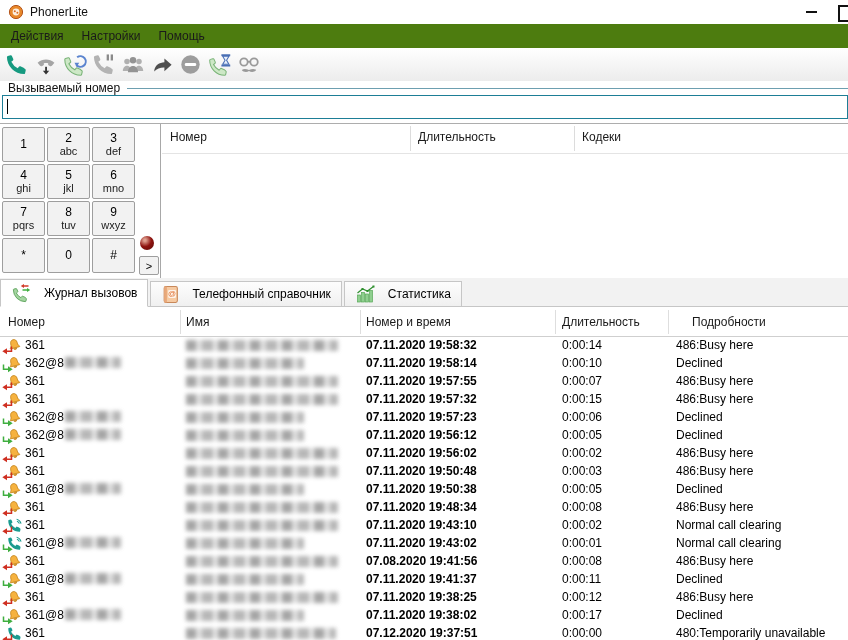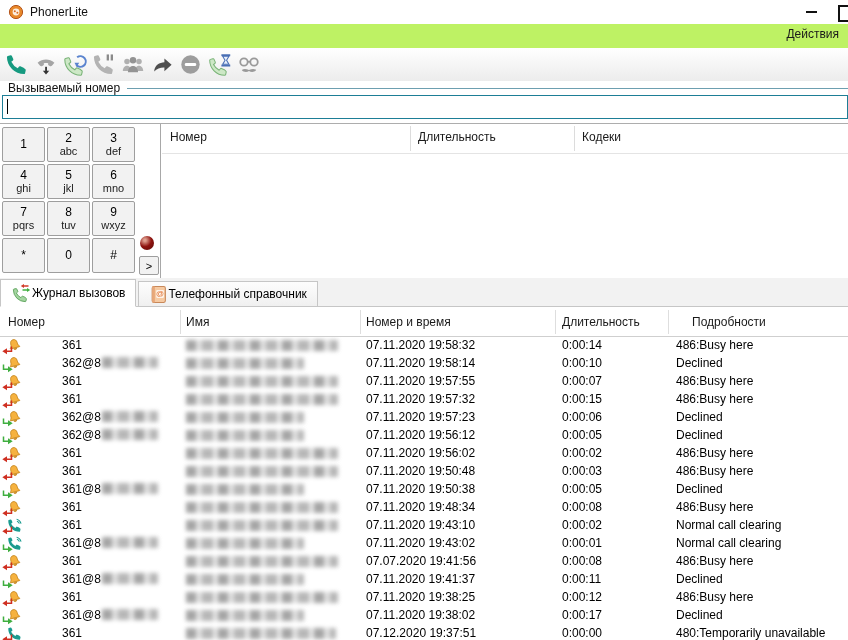--- a/index.html
+++ b/index.html
@@ -6,21 +6,21 @@
   body{width:848px;height:640px;position:relative;overflow:hidden;background:#fff;
        font-family:"Liberation Sans",sans-serif;font-size:12px;color:#000;}
   
   .titlebar{position:absolute;top:0;left:0;right:0;height:24px;background:#fff;}
   .app-icon{position:absolute;left:8px;top:4px;width:16px;height:16px;}
   .title{position:absolute;left:30px;top:5px;font-size:12px;color:#111;}
   .win-min{position:absolute;right:28px;top:4px;width:18px;height:16px;display:flex;align-items:center;justify-content:center;}
   .win-min .bar{width:11px;height:2px;background:#111;}
   .win-max{position:absolute;right:-9px;top:5px;width:15px;height:13px;border:2px solid #111;background:#fff;}
   
-  .menubar{position:absolute;top:24px;left:0;right:0;height:24px;display:flex;align-items:flex-end;padding-left:2px;background:#bef264;flex-direction:column;}
+  .menubar{position:absolute;top:24px;left:0;right:0;height:24px;display:flex;align-items:center;padding-left:2px;background:#4d7c0f;}
   .menu-item{padding:3px 9px;color:#1a1a1a;}
   
   .toolbar{position:absolute;top:48px;left:0;right:0;height:33px;background:linear-gradient(#ffffff,#ececec);display:flex;align-items:center;padding-left:2px;}
   .tbtn{width:29px;height:29px;display:flex;align-items:center;justify-content:center;}
   
   .dial-label-row{position:absolute;top:82px;left:8px;right:0;height:12px;display:flex;align-items:center;}
   .dial-label{white-space:nowrap;margin-right:7px;color:#111;}
   .dial-label-row .gline{flex:1;height:1px;background:#6d9fb0;}
   .dial-input{position:absolute;top:95px;left:2px;width:836px;height:18px;border:1px solid #1d7e96;background:#fff;
       font-family:"Liberation Sans",sans-serif;font-size:12px;padding:2px 4px;outline:none;border-radius:0;}
@@ -36,36 +36,36 @@
        background:radial-gradient(circle at 35% 30%, #e0a090 8%, #8f1410 48%, #5a0a07 100%);}
   .more-btn{position:absolute;left:139px;top:132px;width:20px;height:19px;background:#f2f2f2;border:1px solid #9e9e9e;
        border-radius:2px;font-size:11px;display:flex;align-items:center;justify-content:center;box-sizing:border-box;}
   .calls-panel{position:absolute;left:162px;top:0;right:0;height:154px;background:#fff;}
   .ch{position:absolute;top:6px;color:#1a1a1a;}
   .cv{position:absolute;top:2px;width:1px;height:25px;background:#dcdcdc;}
   .chl{position:absolute;top:29px;left:0;right:0;height:1px;background:#e4e4e4;}
   
   .tabbar{position:absolute;top:278px;left:0;width:848px;height:29px;background:#f2f2f2;border-bottom:1px solid #c6c6c6;
        display:flex;align-items:flex-end;box-sizing:border-box;}
-  .tab{display:flex;align-items:center;gap:0;padding:0 10px;height:25px;border:1px solid #c6c6c6;border-bottom:none;
+  .tab{display:flex;align-items:center;gap:12px;padding:0 10px;height:25px;border:1px solid #c6c6c6;border-bottom:none;
        background:linear-gradient(#fdfdfd,#f0f0f0);margin-left:2px;white-space:nowrap;box-sizing:border-box;}
   .tab.active{height:28px;background:#fff;margin-bottom:-1px;border-bottom:1px solid #fff;z-index:2;margin-left:0;}
   .tab .ticon{display:flex;align-items:center;}
   
   .logheader{position:absolute;top:307px;left:0;width:848px;height:30px;background:#fff;border-bottom:1px solid #cfcfcf;box-sizing:border-box;}
   .lh{position:absolute;top:8px;color:#1a1a1a;}
   .lv{position:absolute;top:3px;width:1px;height:24px;background:#dedede;}
   .logbody{position:absolute;top:337px;left:0;width:848px;height:303px;overflow:hidden;background:#fff;}
   .lrow{position:relative;height:18px;}
   .icon-wrap{position:absolute;left:3px;top:1px;width:19px;height:16px;}
   .icon-wrap .main-ic{position:absolute;right:0;top:0;line-height:0;}
   .icon-wrap .dir-ic{position:absolute;left:-1px;bottom:-2px;line-height:0;}
-  .cell-num{position:absolute;left:25px;top:2px;line-height:13px;white-space:nowrap;margin-left:37px;}
+  .cell-num{position:absolute;left:25px;top:2px;line-height:13px;white-space:nowrap;}
   .cell-name{position:absolute;left:186px;top:3px;}
-  .cell-date{position:absolute;left:366px;top:2px;line-height:13px;}
+  .cell-date{position:absolute;left:366px;top:2px;line-height:13px;font-weight:bold;}
   .cell-dur{position:absolute;left:562px;top:2px;line-height:13px;}
   .cell-det{position:absolute;left:676px;top:2px;line-height:13px;white-space:nowrap;}
   .redacted{height:11px;border-radius:1px;
        background:repeating-linear-gradient(90deg,#8f8f8f 0 10px,#d8d8d8 10px 16px,#a5a5a5 16px 27px,#e0e0e0 27px 32px);
        filter:blur(2.3px);opacity:.8;}
   .num-mask{display:inline-block;width:56px;height:11px;vertical-align:-1px;margin-left:1px;}
 </style>
 </head>
 <body>
 
@@ -80,21 +80,21 @@
   </span>
   <span class="title">PhonerLite</span>
   <span class="win-min">
       <span class="bar"></span>
     </span>
   <span class="win-max"></span>
 </div>
 
 <div class="menubar" id="menubar">
     <span class="menu-item">Действия</span>
-    <span class="menu-item">Вызываемый</span>
+    <span class="menu-item">Настройки</span>
     <span class="menu-item">Помощь</span>
   </div>
 
 <div class="toolbar" id="toolbar">
     <span class="tbtn">
       <span style="line-height: 0;"><svg width="23" height="23" viewBox="0 0 16 16">
           <path d="M12.9 10.2l-2.2-.95a.78.78 0 0 0-.9.22l-.95 1.15A10.2 10.2 0 0 1 4.38 6.1l1.15-.95a.78.78 0 0 0 .22-.9L4.8 2.05a.78.78 0 0 0-.9-.45l-1.95.45a.78.78 0 0 0-.6.76A11.9 11.9 0 0 0 13.2 14.65a.78.78 0 0 0 .76-.6l.45-1.95a.78.78 0 0 0-.45-.9z" fill="#169a80"></path>
         </svg></span>
     </span>
     <span class="tbtn">
@@ -240,20 +240,39 @@
     <span class="tab">
       <span class="ticon">
         <svg width="19" height="19" viewBox="0 0 18 18">
           <rect x="3" y="1.5" width="12.5" height="15" rx="1.5" fill="#f6caa2" stroke="#c8885a"></rect>
           <rect x="3" y="1.5" width="2.6" height="15" fill="#e8a87a"></rect>
           <rect x="6.8" y="4.8" width="7.4" height="7.4" rx="1" fill="#fdf3ea"></rect>
           <text x="10.5" y="10.6" font-size="7.5" fill="#e07030" text-anchor="middle" font-family="Liberation Sans, sans-serif">@</text>
         </svg>
       </span>
       <span>Телефонный справочник</span>
+    </span>
+    <span class="tab">
+      <span class="ticon">
+        <svg width="21" height="18" viewBox="0 0 20 18">
+          <g fill="#8fcf8f" stroke="#57a857" stroke-width=".7">
+            <rect x="2" y="10" width="3" height="7"></rect>
+            <rect x="6" y="7.5" width="3" height="9.5"></rect>
+            <rect x="10" y="9" width="3" height="8"></rect>
+            <rect x="14" y="5.5" width="3" height="11.5"></rect>
+          </g>
+          <polyline points="2,8 7,4 12,6 18,1.5" fill="none" stroke="#2f8f2f" stroke-width="1.2"></polyline>
+          <g fill="#2f8f2f">
+            <rect x="6" y="3" width="2" height="2"></rect>
+            <rect x="11" y="5" width="2" height="2"></rect>
+            <rect x="17" y="0.5" width="2" height="2"></rect>
+          </g>
+        </svg>
+      </span>
+      <span>Статистика</span>
     </span>
   </div>
 
 <div class="logheader">
   <span class="lh" style="left:8px">Номер</span>
   <span class="lh" style="left:186px">Имя</span>
   <span class="lh" style="left:366px">Номер и время</span>
   <span class="lh" style="left:562px">Длительность</span>
   <span class="lh" style="left:692px">Подробности</span>
   <span class="lv" style="left:180px"></span>
@@ -497,21 +516,21 @@
               <path d="M6.4 11.3a1.7 1.7 0 0 0 3.2 0z" fill="#f6b23f" stroke="#c07f17" stroke-width=".8"></path>
             </g>
           </svg></span>
         <span class="dir-ic"><svg width="11" height="10" viewBox="0 0 11 10">
             <polyline points="9.5,0.5 9.5,5.3 4.5,5.3" fill="none" stroke="#cf2f21" stroke-width="1.5"></polyline>
             <polygon points="5,2.3 5,8.3 0.3,5.3" fill="#cf2f21"></polygon>
           </svg></span>
       </span>
       <span class="cell-num">361</span>
       <span class="cell-name redacted" style="width: 152px;"></span>
-      <span class="cell-date">07.07.2020 19:41:56</span>
+      <span class="cell-date">07.08.2020 19:41:56</span>
       <span class="cell-dur">0:00:08</span>
       <span class="cell-det">486:Busy here</span>
     </div>
     <div class="lrow">
       <span class="icon-wrap">
         <span class="main-ic"><svg width="15" height="15" viewBox="0 0 16 16">
             <g transform="rotate(-14 8 8)">
               <path d="M8 1.6C5.9 1.6 4.5 3.2 4.5 5.4c0 2.7-.8 3.8-1.6 4.5-.2.2-.1.6.2.6h9.8c.3 0 .4-.4.2-.6-.8-.7-1.6-1.8-1.6-4.5 0-2.2-1.4-3.8-3.5-3.8z" fill="#f6b23f" stroke="#c07f17" stroke-width=".8"></path>
               <path d="M6.4 11.3a1.7 1.7 0 0 0 3.2 0z" fill="#f6b23f" stroke="#c07f17" stroke-width=".8"></path>
             </g>

